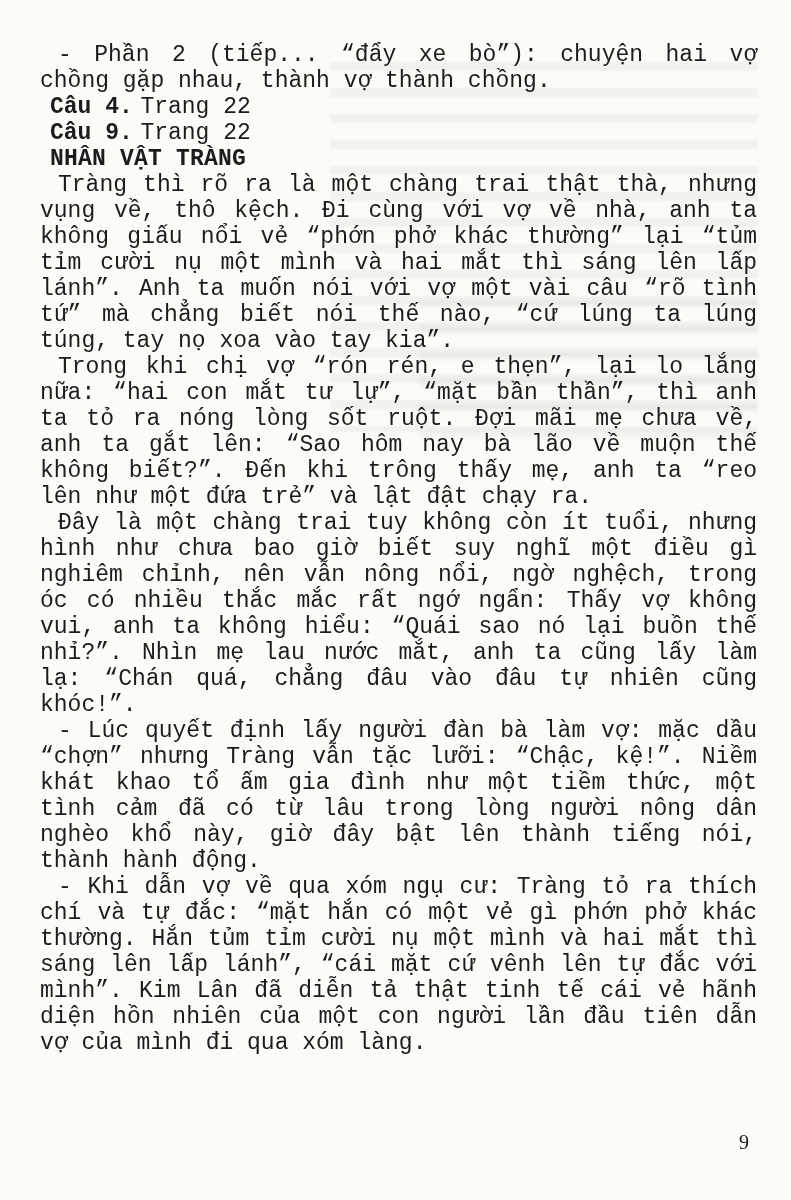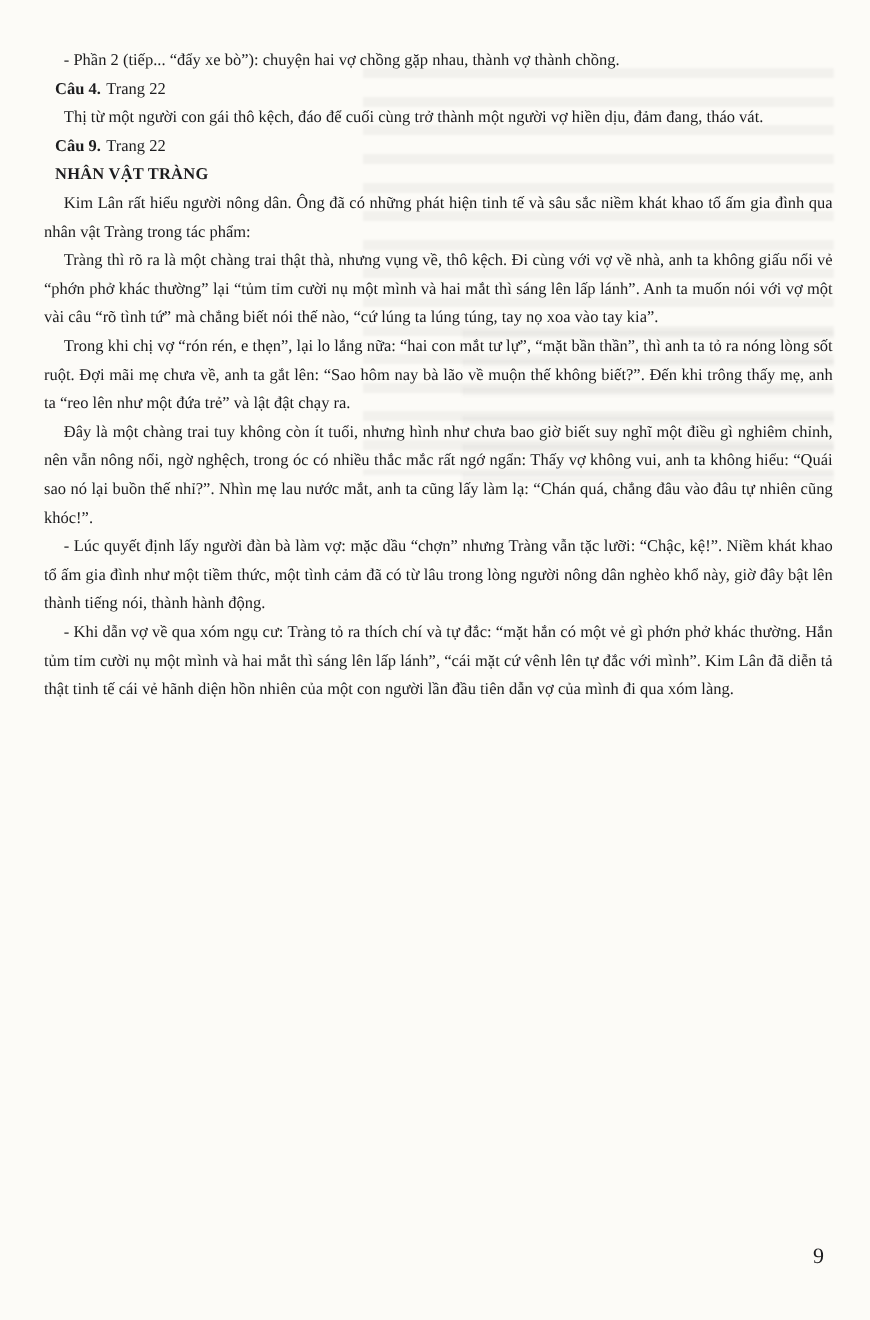--- a/index.html
+++ b/index.html
@@ -8,23 +8,24 @@
     width:791px;height:1200px;
     margin:0 auto;
     background:#fcfbf7;
     overflow:hidden;
     font-family:"Liberation Serif","DejaVu Serif",serif;
     color:#1c1c1e;
   }
   .text-column{
     position:absolute;
     left:40px;right:34px;top:42px;
-    font-size:15px;
+    font-size:23px;
     line-height:26px;
     text-align:justify;
+    font-family:Liberation Mono, monospace;
   }
   .text-column p{margin:0;text-indent:18px;}
   p.q{text-indent:10px;}
   p.q b{font-weight:bold;}
   p.q .q-rest{margin-left:.33em;}
   p.heading{font-weight:bold;text-indent:10px;letter-spacing:.2px;}
   .page-number{
     position:absolute;
     right:42px;bottom:46px;
     font-size:20px;
@@ -61,27 +62,25 @@
 
   <div class="bleed"></div>
   <div class="bleed2"></div>
 
   <section class="text-column">
 
     <p>- Phần 2 (tiếp... “đẩy xe bò”): chuyện hai vợ chồng gặp nhau, thành vợ thành chồng.</p>
 
     <p class="q"><b>Câu 4.</b><span class="q-rest">Trang 22</span></p>
 
-    <p>Thị từ một người con gái thô kệch, đáo để cuối cùng trở thành một người vợ hiền dịu, đảm đang, tháo vát.</p>
 
     <p class="q"><b>Câu 9.</b><span class="q-rest">Trang 22</span></p>
 
     <p class="heading">NHÂN VẬT TRÀNG</p>
 
-    <p>Kim Lân rất hiểu người nông dân. Ông đã có những phát hiện tinh tế và sâu sắc niềm khát khao tổ ấm gia đình qua nhân vật Tràng trong tác phẩm:</p>
     <p>Tràng thì rõ ra là một chàng trai thật thà, nhưng vụng về, thô kệch. Đi cùng với vợ về nhà, anh ta không giấu nổi vẻ “phớn phở khác thường” lại “tủm tỉm cười nụ một mình và hai mắt thì sáng lên lấp lánh”. Anh ta muốn nói với vợ một vài câu “rõ tình tứ” mà chẳng biết nói thế nào, “cứ lúng ta lúng túng, tay nọ xoa vào tay kia”.</p>
     <p>Trong khi chị vợ “rón rén, e thẹn”, lại lo lắng nữa: “hai con mắt tư lự”, “mặt bần thần”, thì anh ta tỏ ra nóng lòng sốt ruột. Đợi mãi mẹ chưa về, anh ta gắt lên: “Sao hôm nay bà lão về muộn thế không biết?”. Đến khi trông thấy mẹ, anh ta “reo lên như một đứa trẻ” và lật đật chạy ra.</p>
     <p>Đây là một chàng trai tuy không còn ít tuổi, nhưng hình như chưa bao giờ biết suy nghĩ một điều gì nghiêm chỉnh, nên vẫn nông nổi, ngờ nghệch, trong óc có nhiều thắc mắc rất ngớ ngẩn: Thấy vợ không vui, anh ta không hiểu: “Quái sao nó lại buồn thế nhỉ?”. Nhìn mẹ lau nước mắt, anh ta cũng lấy làm lạ: “Chán quá, chẳng đâu vào đâu tự nhiên cũng khóc!”.</p>
     <p>- Lúc quyết định lấy người đàn bà làm vợ: mặc dầu “chợn” nhưng Tràng vẫn tặc lưỡi: “Chậc, kệ!”. Niềm khát khao tổ ấm gia đình như một tiềm thức, một tình cảm đã có từ lâu trong lòng người nông dân nghèo khổ này, giờ đây bật lên thành tiếng nói, thành hành động.</p>
     <p>- Khi dẫn vợ về qua xóm ngụ cư: Tràng tỏ ra thích chí và tự đắc: “mặt hắn có một vẻ gì phớn phở khác thường. Hắn tủm tỉm cười nụ một mình và hai mắt thì sáng lên lấp lánh”, “cái mặt cứ vênh lên tự đắc với mình”. Kim Lân đã diễn tả thật tinh tế cái vẻ hãnh diện hồn nhiên của một con người lần đầu tiên dẫn vợ của mình đi qua xóm làng.</p>
 
   </section>
 
   <div class="page-number">9</div>
 

